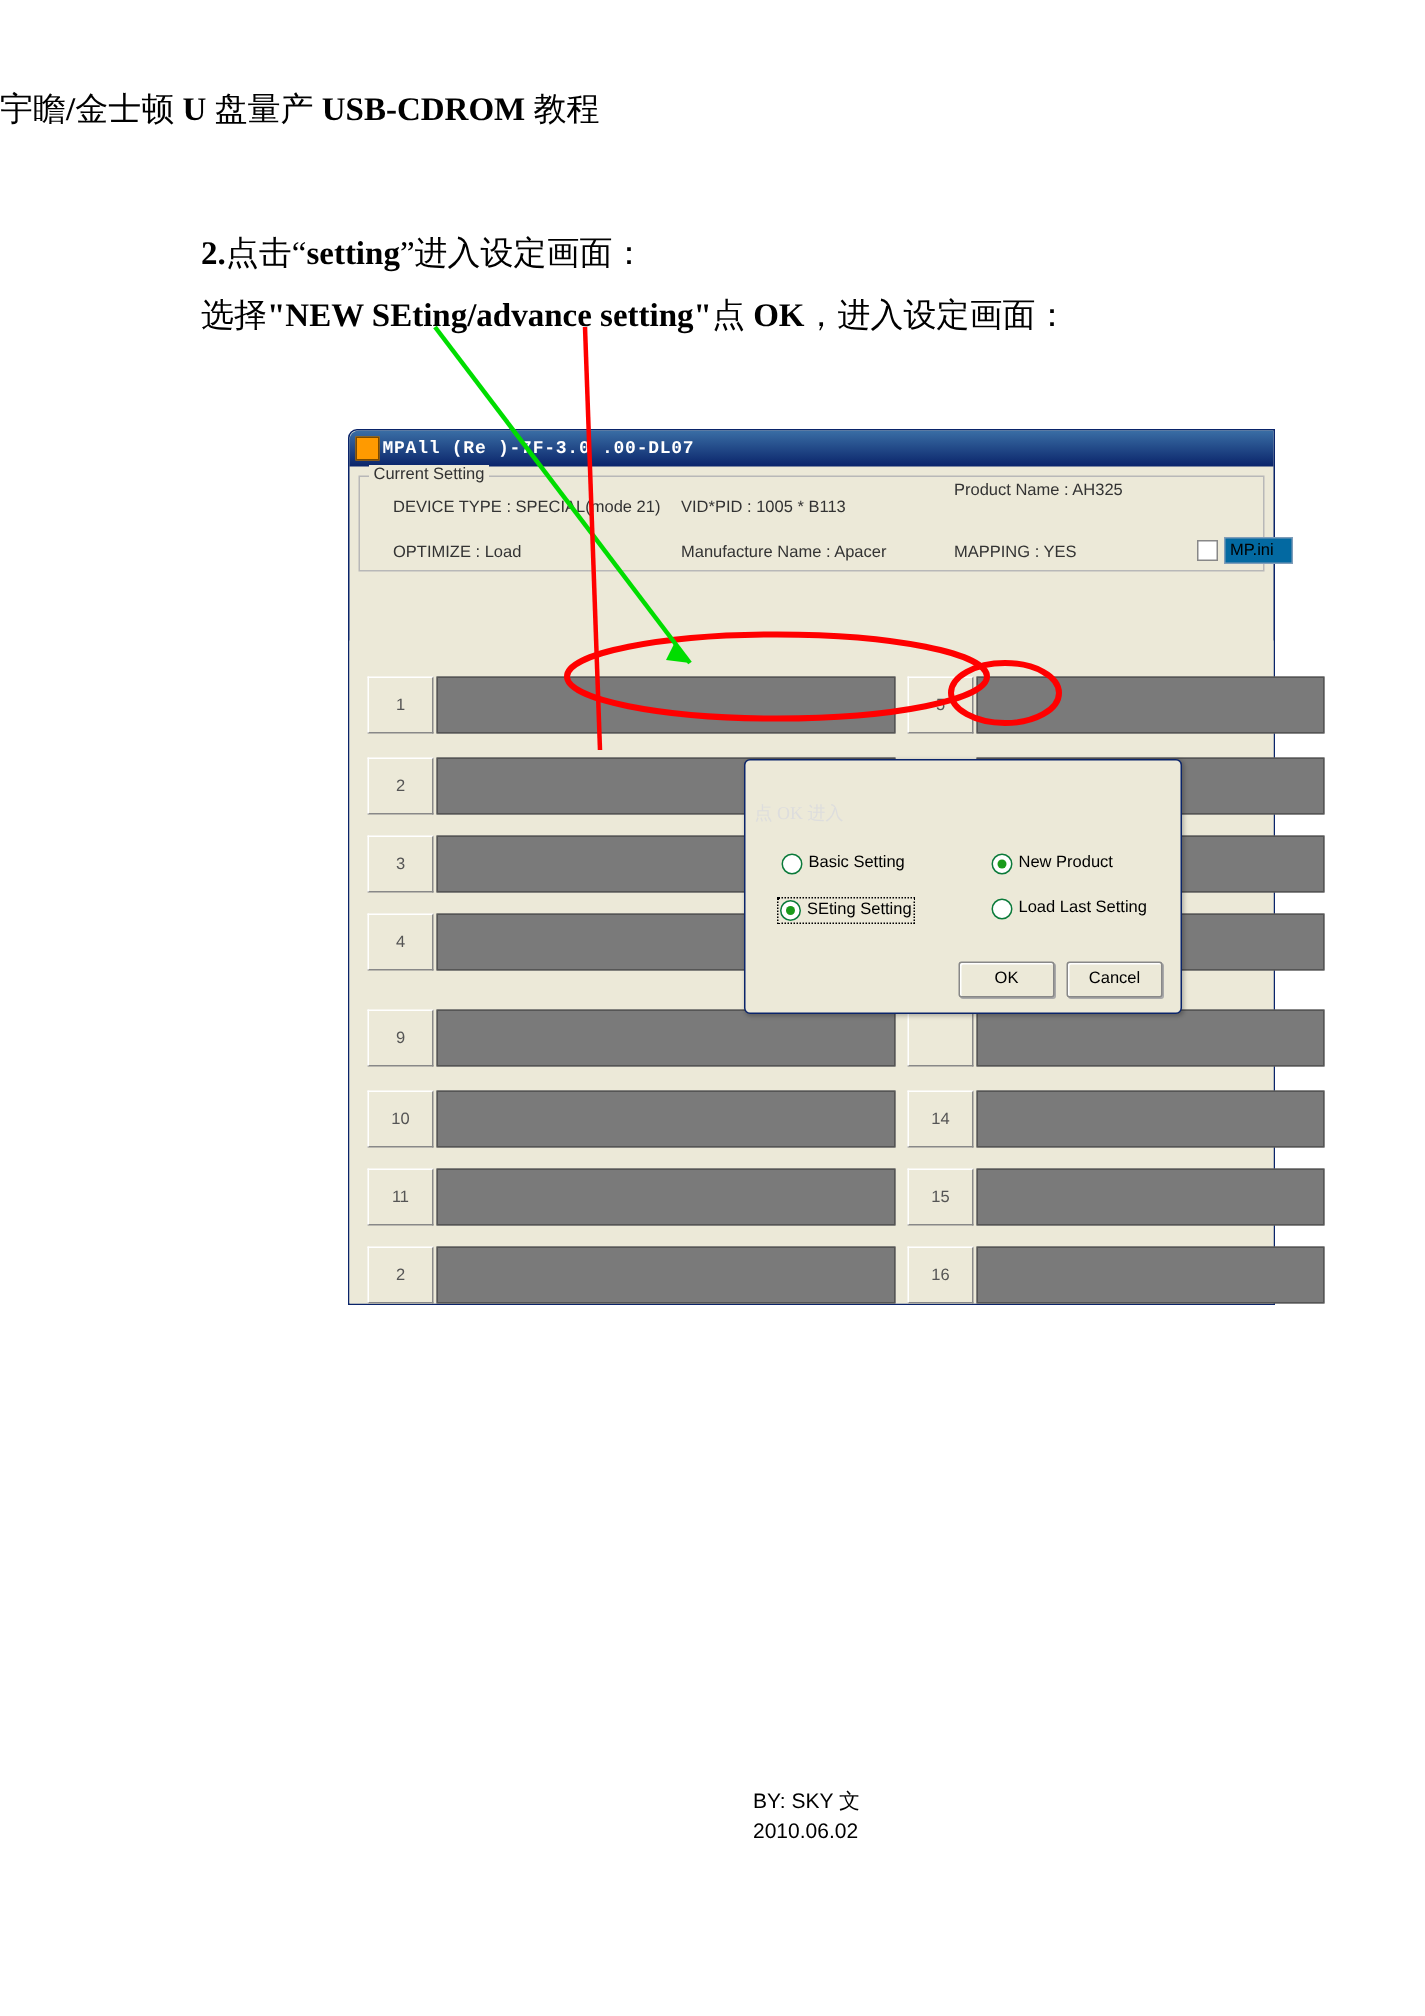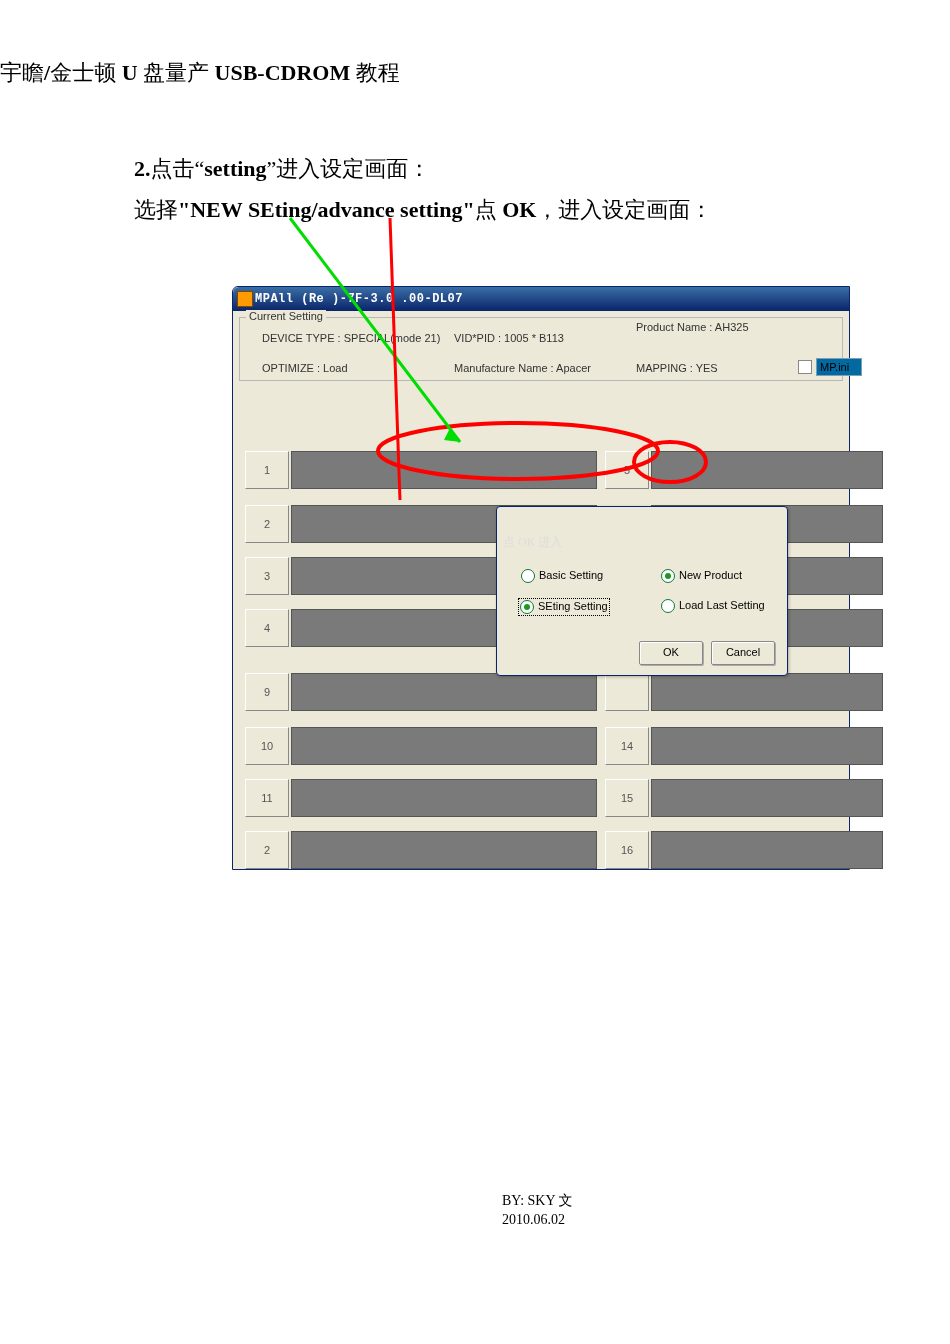--- a/index.html
+++ b/index.html
@@ -27,21 +27,21 @@
   .dialog{position:absolute;top:506px;left:496px;width:290px;height:168px;background:#ece9d8;border:1px solid #0a246a;border-radius:4px;font-family:Tahoma,Arial,sans-serif;font-size:11px;box-shadow:1px 1px 3px rgba(0,0,0,0.25)}
   .dlg-title{height:24px;background:linear-gradient(#2a6bd6,#0a246a);border-radius:4px 4px 0 0;color:#fff;font-family:"Courier New",monospace;font-weight:bold;font-size:12px;line-height:24px;padding-left:8px;position:relative}
   .dlg-close{position:absolute;right:4px;top:3px;width:18px;height:18px;background:#d94a2b;border:1px solid #fff;border-radius:3px;color:#fff;text-align:center;line-height:15px;font-weight:bold;font-family:Arial;font-size:12px}
   .dlg-hint{position:absolute;top:27px;left:6px;color:#ddd;font-size:12px;font-family:"SimSun",serif}
   .radio{position:absolute;display:flex;align-items:flex-start;font-size:11px}
   .radio .rc{width:12px;height:12px;border:1px solid #0a7a3a;border-radius:50%;margin-right:4px;display:inline-flex;align-items:center;justify-content:center;background:#fff}
   .radio .rc.on::after{content:"";width:6px;height:6px;border-radius:50%;background:#1a9a1a}
   .radio.focus{outline:1px dotted #000;padding:1px}
   .dlg-btn{position:absolute;width:62px;height:22px;border:1px solid #888;background:#ece9d8;border-radius:2px;font-size:11px;text-align:center;line-height:20px;box-shadow:inset 1px 1px 0 #fff,1px 1px 0 #aaa}
 
-  .footer{position:absolute;left:502px;font-size:14px;font-family:Liberation Serif, serif}
+  .footer{position:absolute;left:502px;font-size:14px;font-family:Liberation Sans, sans-serif}
   .footer1{top:1192px}
   .footer2{top:1212px}
 
   .annot{position:absolute;top:0;left:0;width:950px;height:1344px;pointer-events:none}
 </style>
 </head>
 <body>
 
 <div class="page">
 

